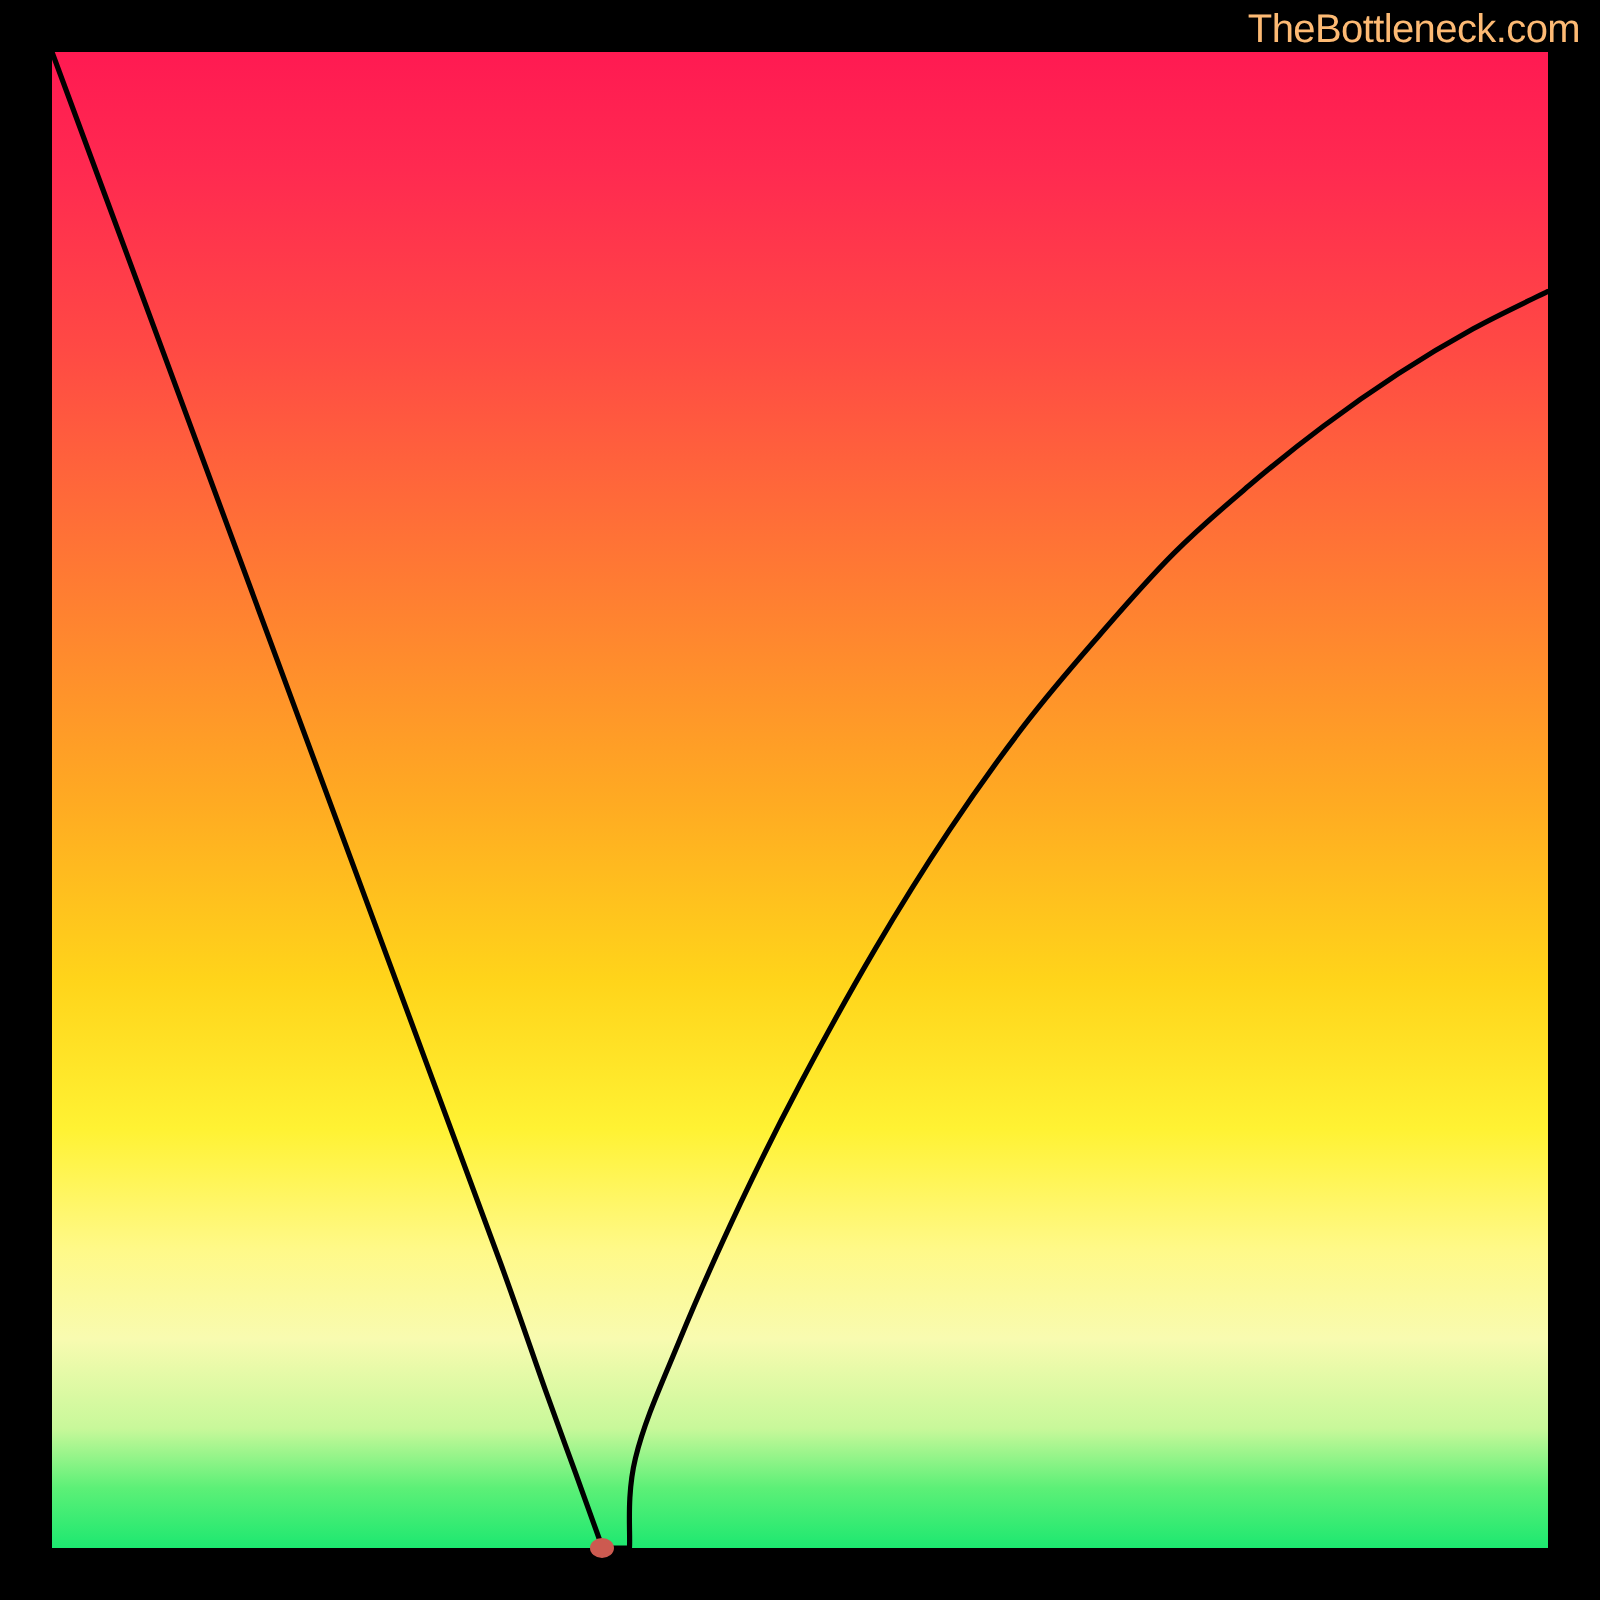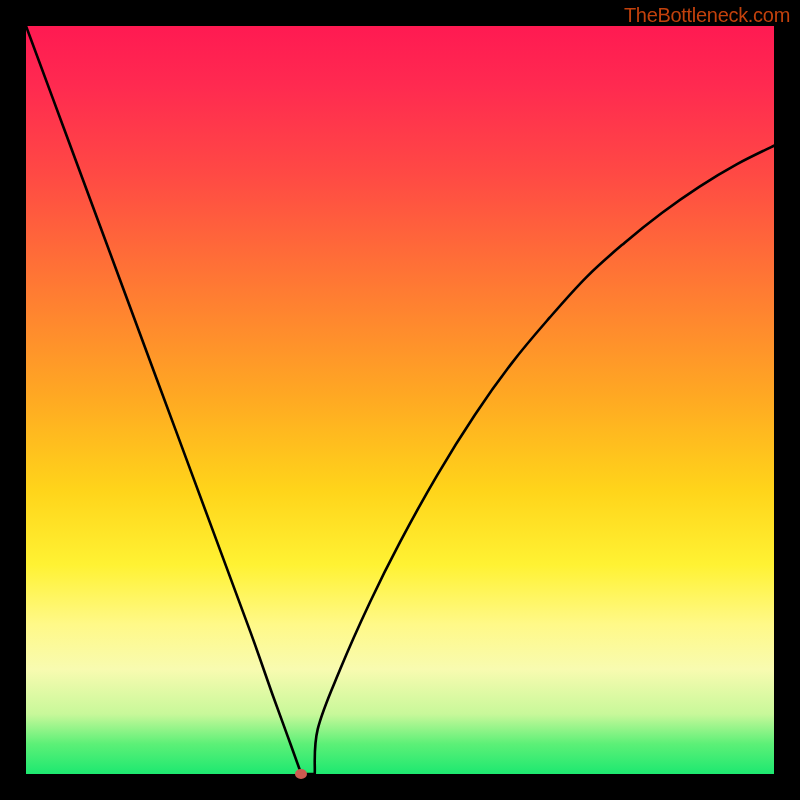--- a/index.html
+++ b/index.html
@@ -7,21 +7,21 @@
     width: 800px;
     height: 800px;
     background: #000;
     position: relative;
     font-family: Arial, Helvetica, sans-serif;
   }
   .watermark {
     position: absolute;
     top: 4px;
     right: 10px;
-    color: #c2410c;
+    color: #fdba74;
     font-size: 20px;
     font-weight: 500;
     z-index: 10;
     letter-spacing: -0.3px;
   }
   .plot-area {
     position: absolute;
     left: 26px;
     top: 26px;
     width: 748px;

